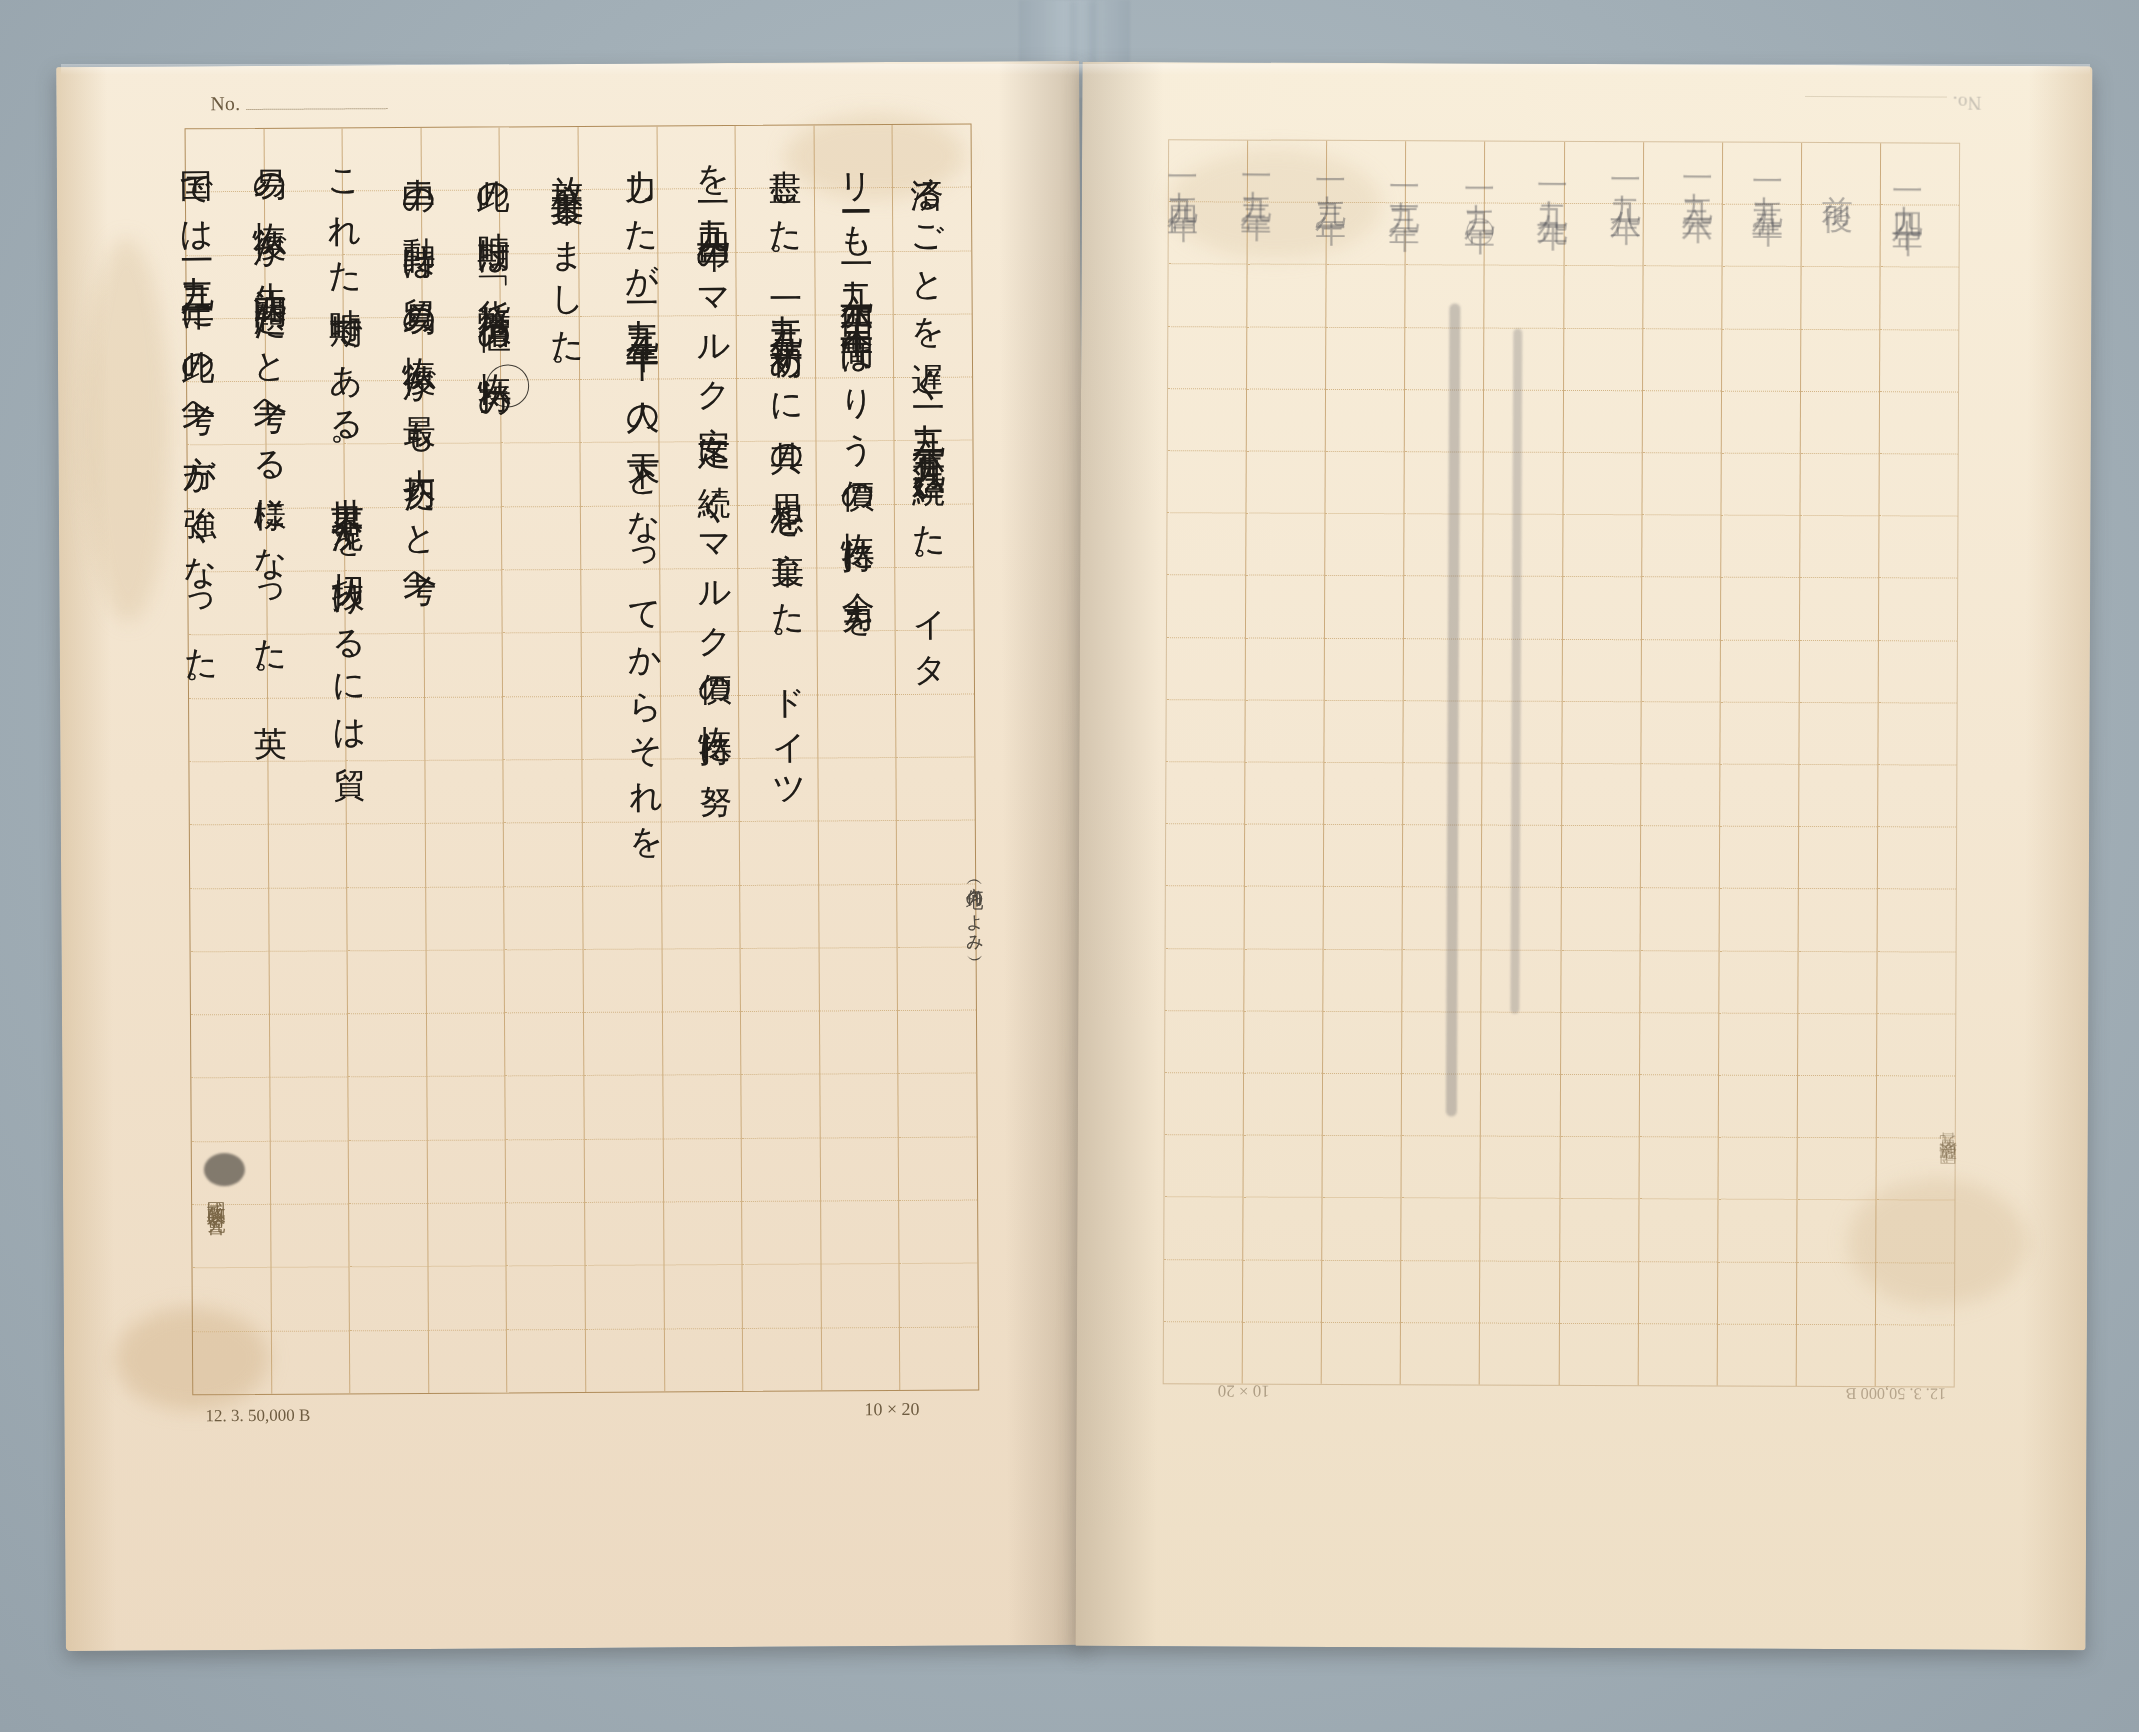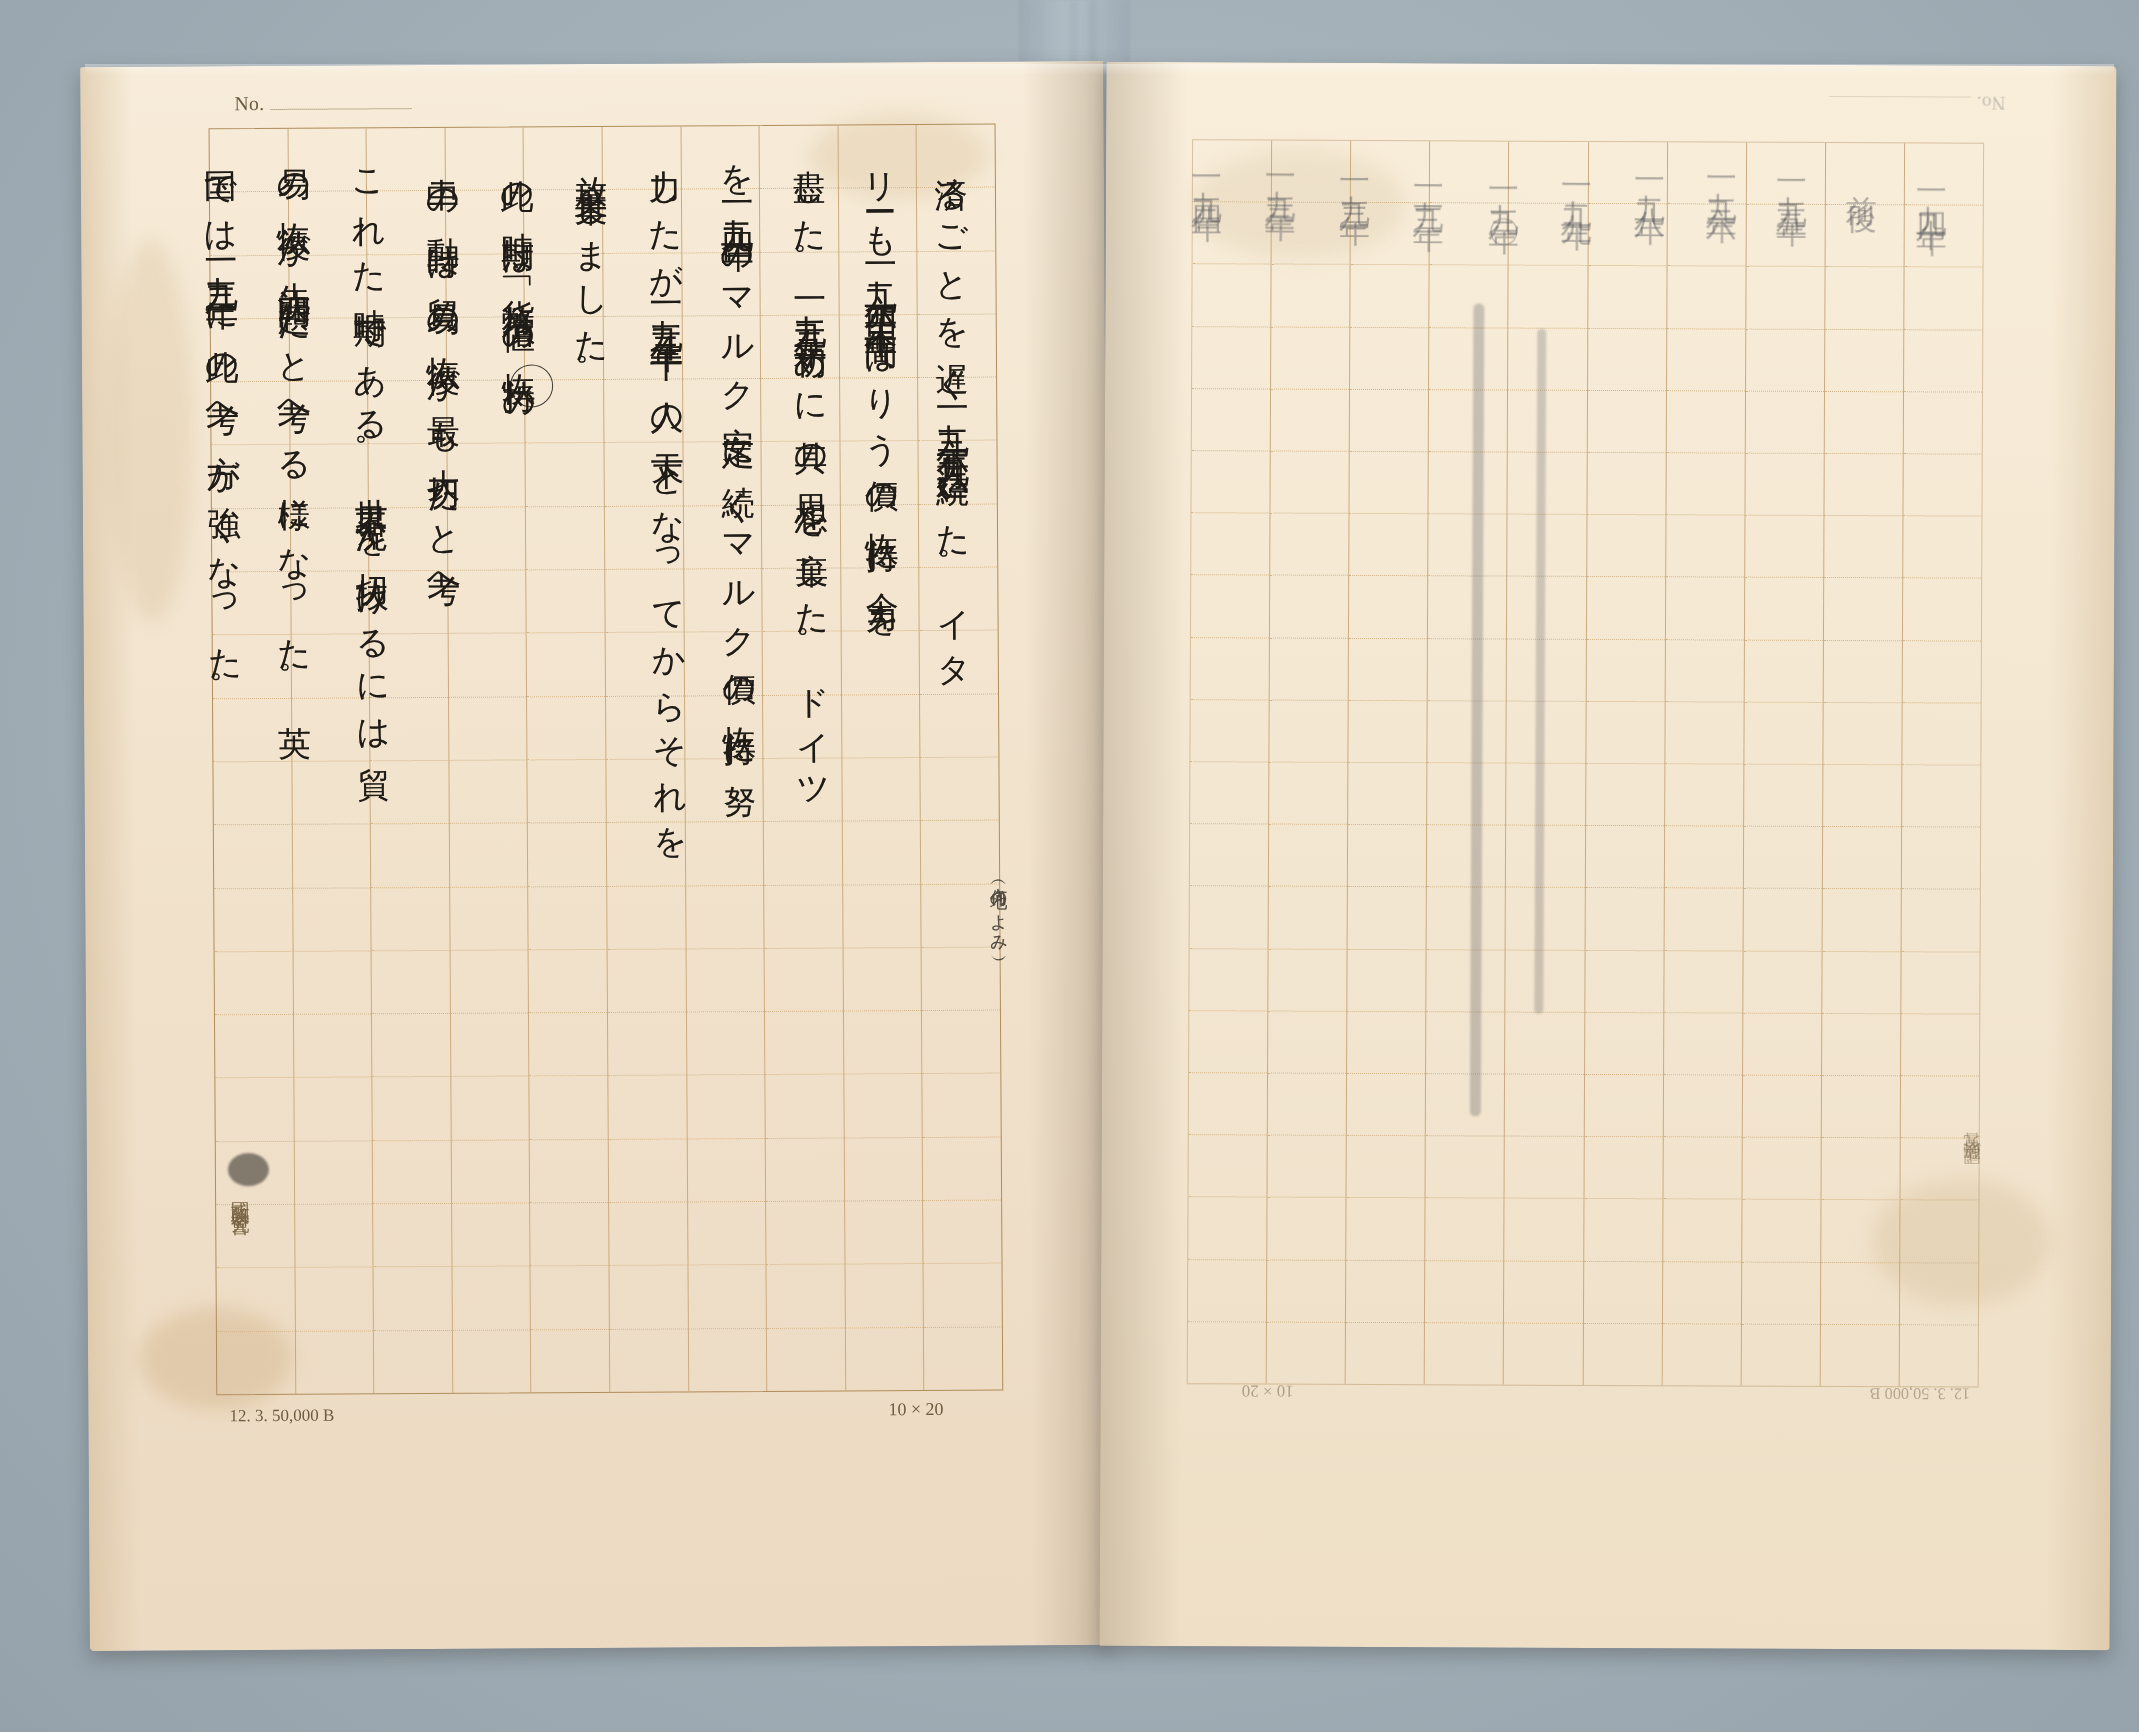--- a/index.html
+++ b/index.html
@@ -38,21 +38,21 @@
     top: 0;
     width: 26px;
     height: 1284px;
     background: linear-gradient(90deg, rgba(130,146,158,.35), rgba(168,182,192,.2), rgba(130,146,158,.35));
     filter: blur(2.6px);
   }
 
   
   .notebook {
     position: absolute;
-    left: 76px;
+    left: 52px;
     top: 64px;
     width: 2046px;
     height: 1618px;
     text-decoration: underline;
   }
 
   .page {
     position: absolute;
     top: 0;
     height: 1584px;

